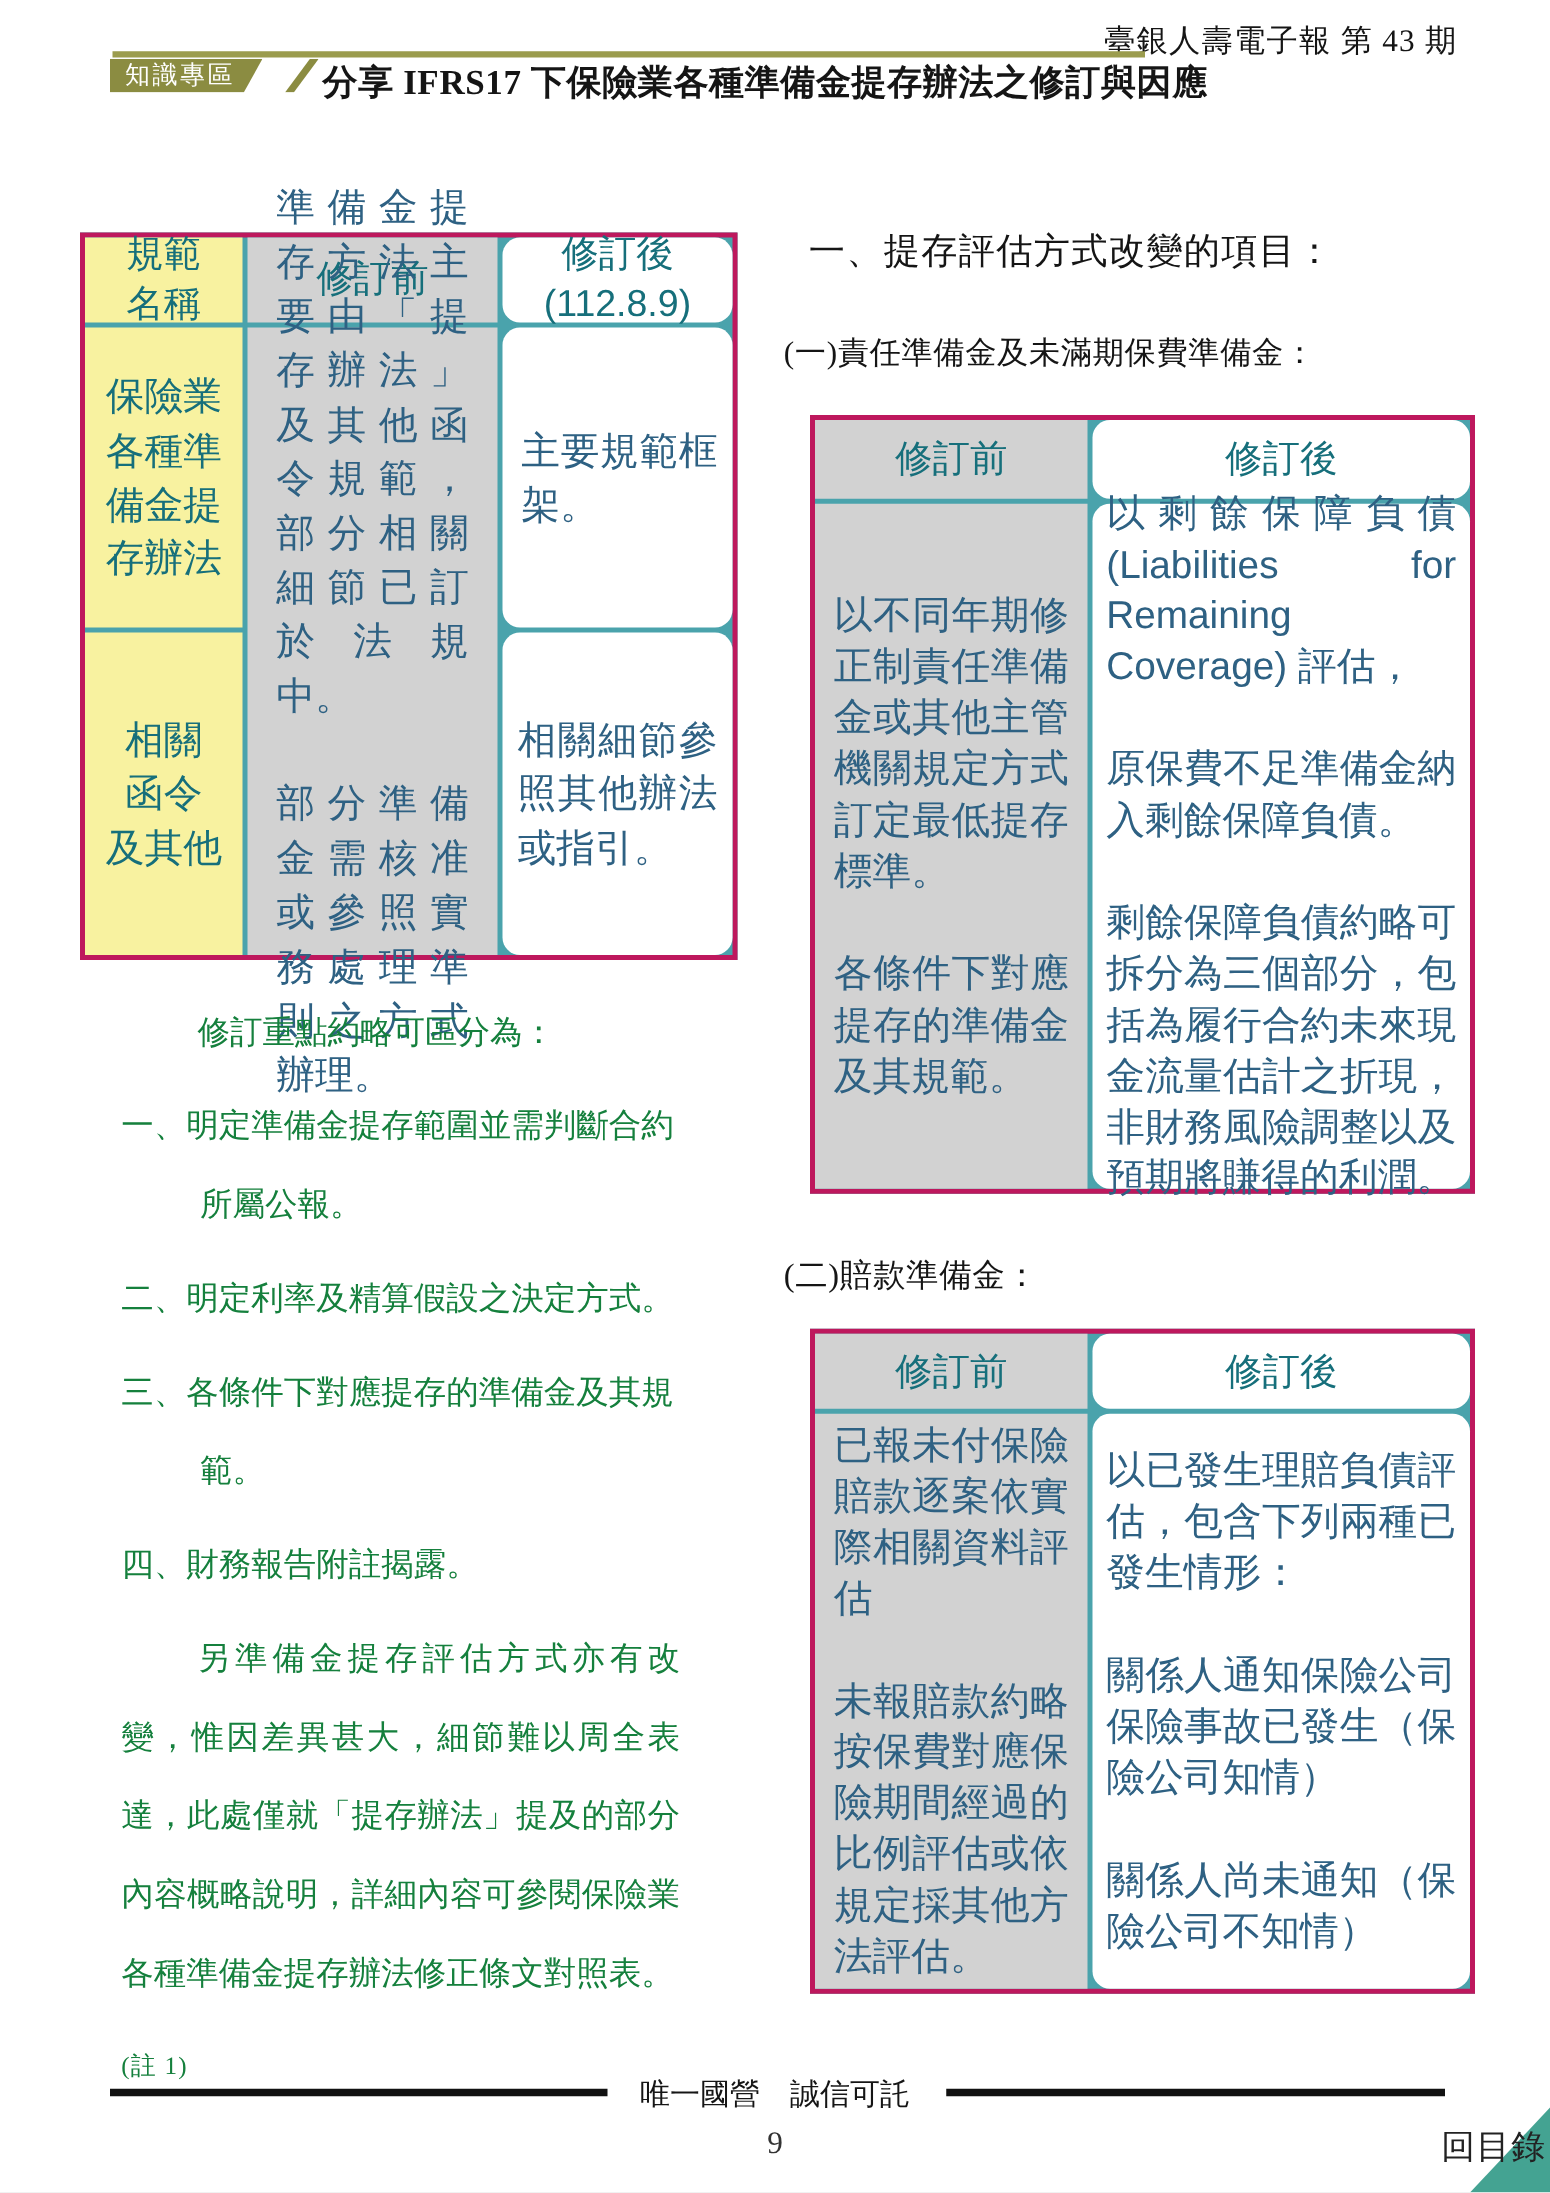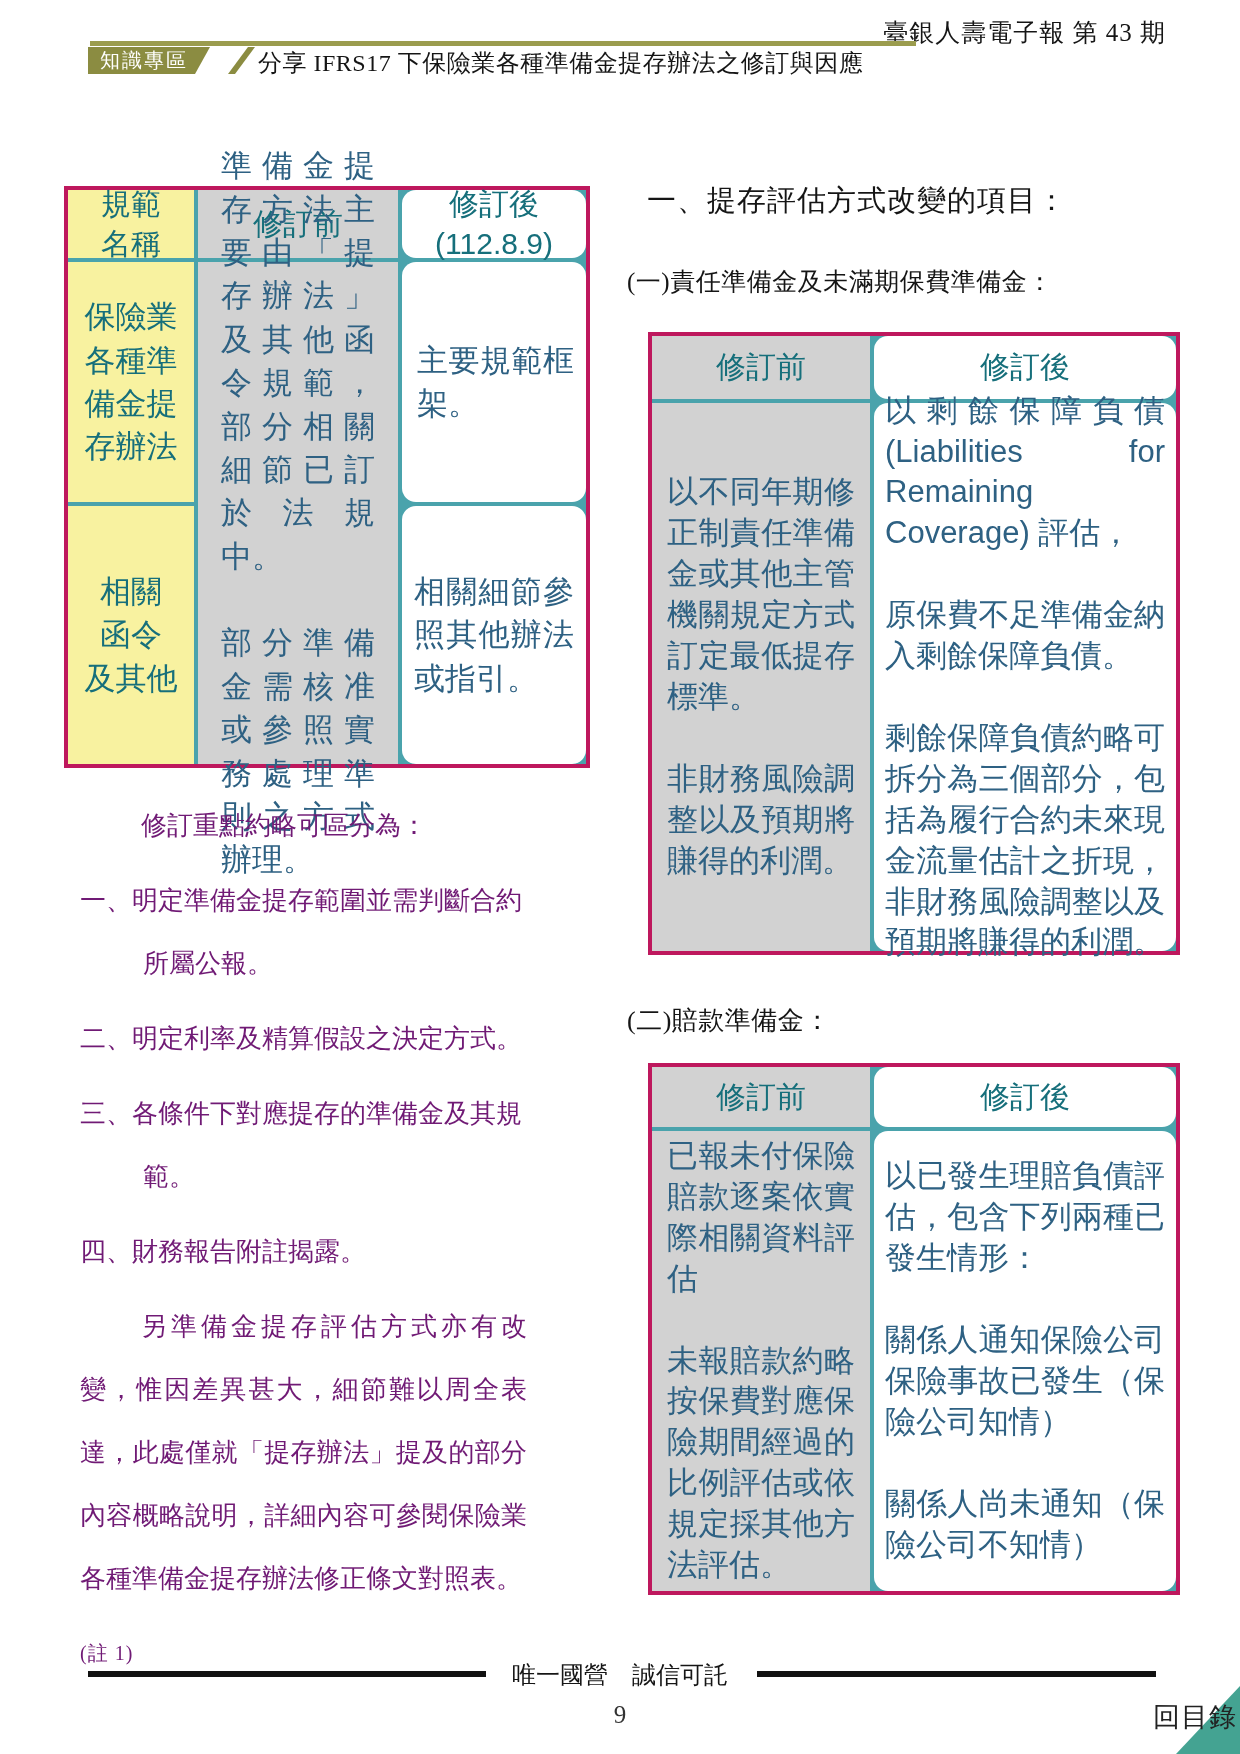--- a/index.html
+++ b/index.html
@@ -10,21 +10,21 @@
 
   
   .news-title{top:16px;right:74px;font-size:25px;letter-spacing:1px;}
   .header-rule{left:90px;top:41px;width:826px;height:5px;background:#9b9c4e;}
   .section-label{left:88px;top:47px;width:122px;height:27px;background:#8b8c41;
         clip-path:polygon(0 0,100% 0,calc(100% - 15px) 100%,0 100%);
         color:#ffffff;font-family:"Liberation Sans","DejaVu Sans",sans-serif;
         font-size:20px;line-height:27px;padding-left:12px;box-sizing:border-box;letter-spacing:2px;}
   .label-slash{left:228px;top:47px;width:27px;height:27px;background:#8b8c41;
         clip-path:polygon(calc(100% - 7px) 0,100% 0,7px 100%,0 100%);}
-  .article-title{left:258px;top:47px;font-size:24px;letter-spacing:0.5px;}
+  .article-title{left:258px;top:47px;font-size:28px;letter-spacing:0.5px;font-weight:bold;}
 
   
   .rev-table{display:grid;gap:4px;background:#4aa3ac;border:4px solid #be185d;
         font-family:"Liberation Sans","DejaVu Sans",sans-serif;}
   .cell{display:flex;flex-direction:column;justify-content:center;box-sizing:border-box;}
   .cell-yellow{background:#f8f2a0;color:#166f7b;text-align:center;}
   .cell-gray{background:#d2d2d2;}
   .cell-white{background:#ffffff;border-radius:14px;}
   .head-cell{color:#166f7b;text-align:center;font-size:30px;}
   .body-text{color:#2e6183;font-size:31px;text-align:justify;}
@@ -39,22 +39,22 @@
 
   
   .rtable{left:648px;grid-template-columns:218px 302px;}
   .rtable1{top:332px;grid-template-rows:63px 548px;}
   .rtable2{top:1063px;grid-template-rows:60px 460px;}
   .rtable .body-text{line-height:1.32;}
   .r-before{padding:8px 15px;}
   .r-after{padding:8px 11px;}
 
   
-  .body-copy{left:80px;top:794px;width:447px;font-size:26px;line-height:63px;
-        text-align:justify;color:#701a75;}
+  .body-copy{left:97px;top:794px;width:447px;font-size:26px;line-height:63px;
+        text-align:justify;color:#15803d;}
   .body-copy p{margin:0 0 12px 0;}
   .indent2{text-indent:61px;}
   .hang{padding-left:63px;text-indent:-63px;text-align:left;}
   .note{font-size:20px;letter-spacing:1px;}
 
   
   .r-h1{left:647px;top:181px;font-size:29px;letter-spacing:1px;}
   .r-sub1{left:627px;top:265px;font-size:25px;letter-spacing:0.5px;}
   .r-sub2{left:627px;top:1003px;font-size:26px;letter-spacing:0.5px;}
 
@@ -108,21 +108,21 @@
   </div>
 
   <div class="abs r-h1">一、提存評估方式改變的項目：</div>
   <div class="abs r-sub1">(一)責任準備金及未滿期保費準備金：</div>
 
   <div class="abs rev-table rtable rtable1">
     <div class="cell cell-gray head-cell">修訂前</div>
     <div class="cell cell-white head-cell">修訂後</div>
     <div class="cell cell-gray body-text r-before pre">以不同年期修正制責任準備金或其他主管機關規定方式訂定最低提存標準。
 
-非財務風險調整以及預期將賺得的利潤。</div>
+各條件下對應提存的準備金及其規範。</div>
     <div class="cell cell-white body-text r-after pre">以剩餘保障負債 (Liabilities for Remaining Coverage) 評估，
 
 原保費不足準備金納入剩餘保障負債。
 
 剩餘保障負債約略可拆分為三個部分，包括為履行合約未來現金流量估計之折現，非財務風險調整以及預期將賺得的利潤。</div>
   </div>
 
   <div class="abs r-sub2">(二)賠款準備金：</div>
 
   <div class="abs rev-table rtable rtable2">

